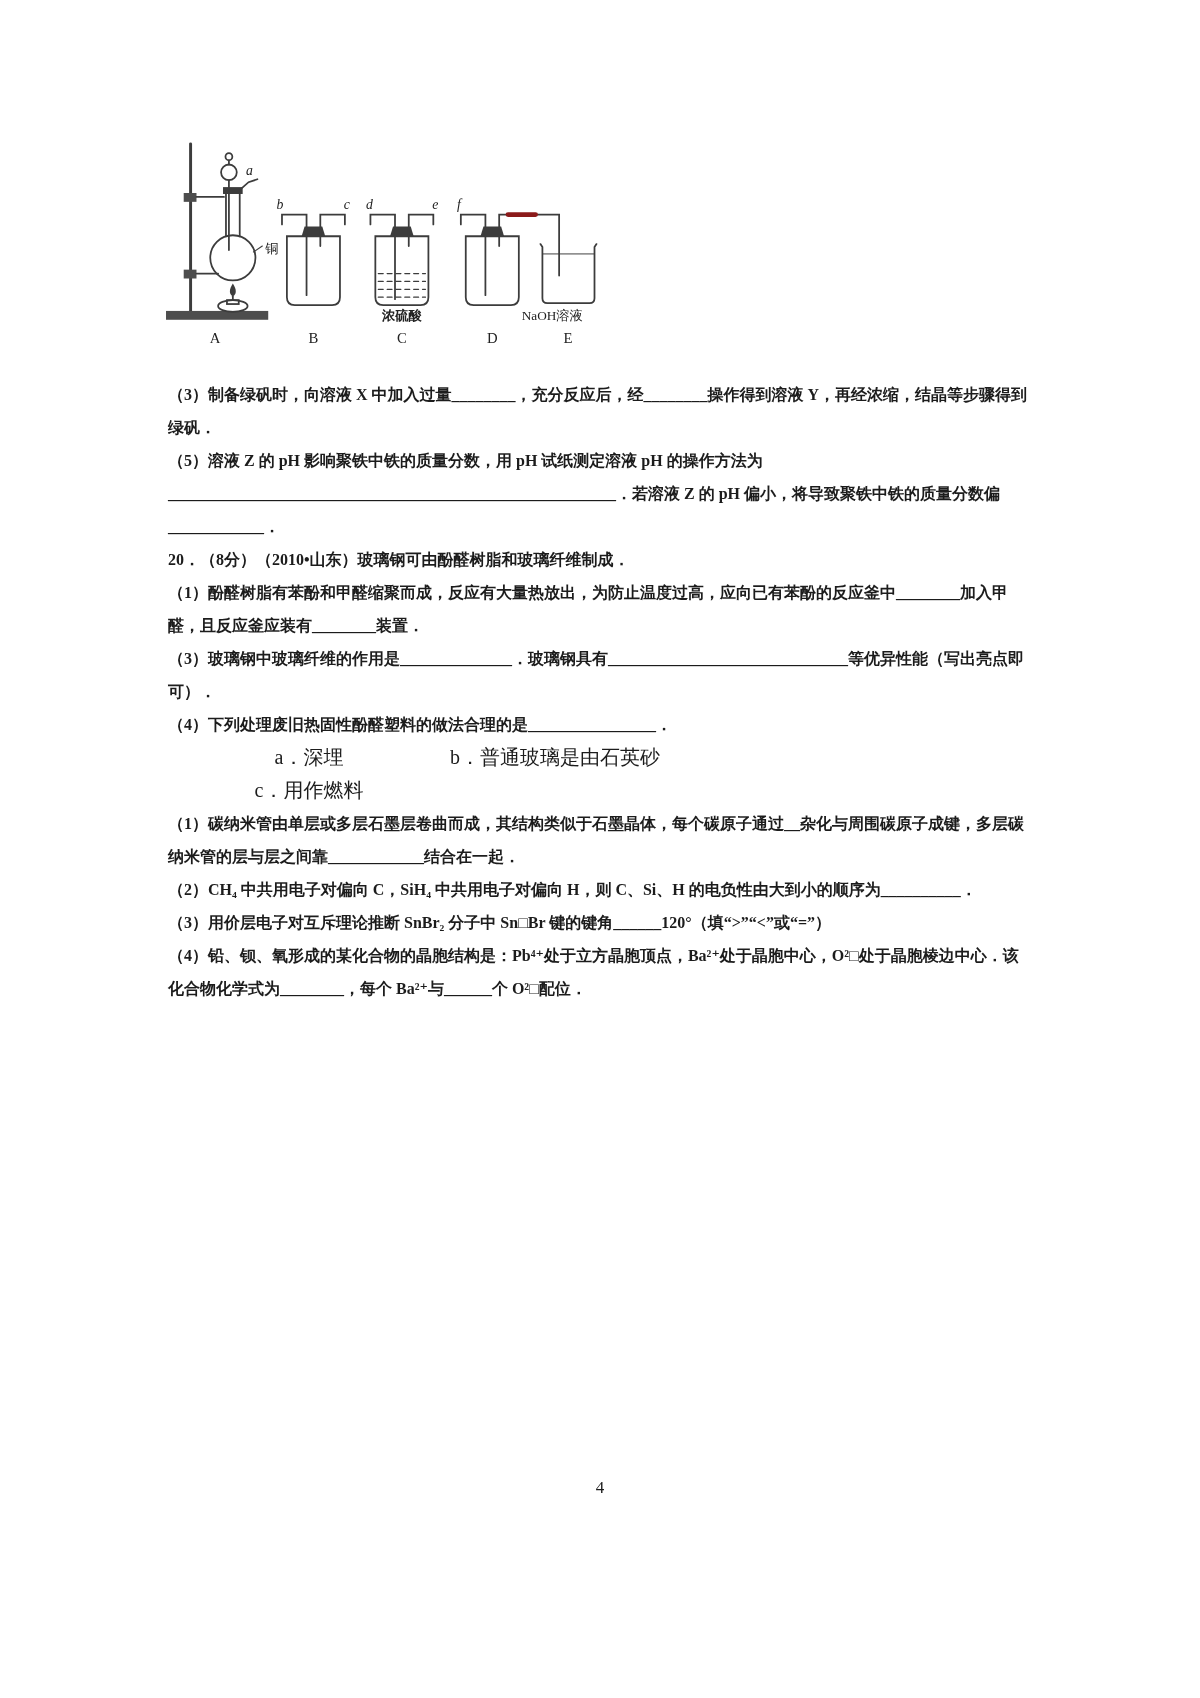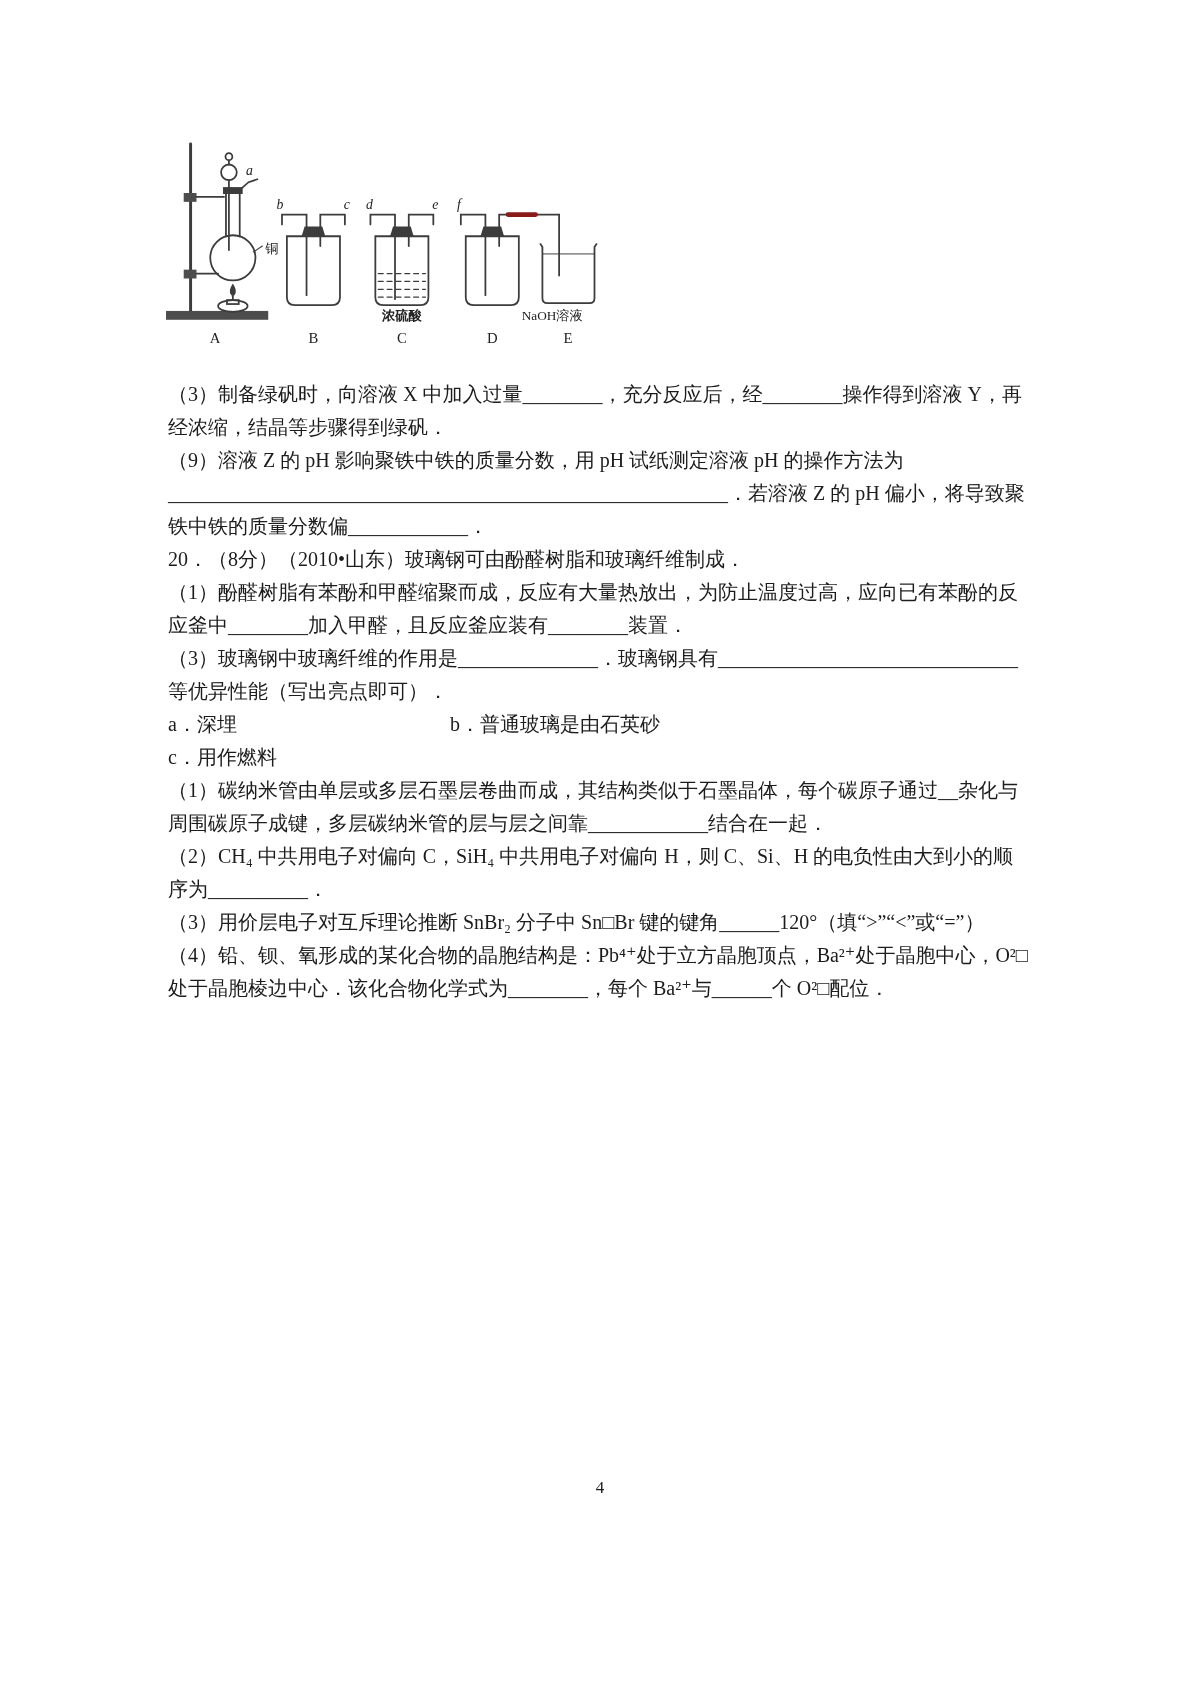--- a/index.html
+++ b/index.html
@@ -8,26 +8,26 @@
     font-family: "Liberation Serif", "DejaVu Serif", serif;
     color: #1c1c1c;
   }
   .page {
     position: absolute; inset: 0;
     padding: 136px 168px 0 168px;
     box-sizing: border-box;
   }
   .figure { margin: 0 0 10px -4px; }
   p.block {
-    margin: 0; font-size: 20px; line-height: 33px;
-    word-break: normal; overflow-wrap: normal;
+    margin: 0; font-size: 16px; line-height: 33px;
+    word-break: normal; overflow-wrap: normal; font-weight: bold;
   }
   .gap-top { margin-top: 34px; }
   .options { display: flex; font-size: 20px; line-height: 33px; }
-  .options .left { flex: 0 0 282px; }
+  .options .left { flex: 0 0 282px; text-align: center; }
   .page-footer {
     position: absolute; left: 0; right: 0; top: 1478px;
     text-align: center; font-size: 17px; color: #1c1c1c;
   }
   svg text { font-family: "Liberation Serif", "DejaVu Serif", serif; fill: #222; }
   svg text.port { font-size: 14px; font-style: italic; }
   svg text.cjk { font-size: 13.5px; }
   svg text.app { font-size: 15px; }
 </style>
 </head>
@@ -115,25 +115,26 @@
 
       <text class="app" x="52" y="211" text-anchor="middle">A</text>
       <text class="app" x="152" y="211" text-anchor="middle">B</text>
       <text class="app" x="242" y="211" text-anchor="middle">C</text>
       <text class="app" x="334" y="211" text-anchor="middle">D</text>
       <text class="app" x="411" y="211" text-anchor="middle">E</text>
     </svg>
   </figure>
 
   <p class="block">（3）制备绿矾时，向溶液 X 中加入过量________，充分反应后，经________操作得到溶液 Y，再经浓缩，结晶等步骤得到绿矾．</p>
-  <p class="block">（9）溶液 Z 的 pH 影响聚铁中铁的质量分数，用 pH 试纸测定溶液 pH 的操作方法为________________________________________________________．若溶液 Z 的 pH 偏小，将导致聚铁中铁的质量分数偏____________．</p>
+  <p class="block">（5）溶液 Z 的 pH 影响聚铁中铁的质量分数，用 pH 试纸测定溶液 pH 的操作方法为________________________________________________________．若溶液 Z 的 pH 偏小，将导致聚铁中铁的质量分数偏____________．</p>
 
   <p class="block gap-top">20．（8分）（2010•山东）玻璃钢可由酚醛树脂和玻璃纤维制成．</p>
   <p class="block">（1）酚醛树脂有苯酚和甲醛缩聚而成，反应有大量热放出，为防止温度过高，应向已有苯酚的反应釜中________加入甲醛，且反应釜应装有________装置．</p>
   <p class="block">（3）玻璃钢中玻璃纤维的作用是______________．玻璃钢具有______________________________等优异性能（写出亮点即可）．</p>
+  <p class="block">（4）下列处理废旧热固性酚醛塑料的做法合理的是________________．</p>
 
   <div class="options">
     <span class="left">a．深埋</span>
     <span>b．普通玻璃是由石英砂</span>
   </div>
   <div class="options">
     <span class="left">c．用作燃料</span>
   </div>
 
   <p class="block">（1）碳纳米管由单层或多层石墨层卷曲而成，其结构类似于石墨晶体，每个碳原子通过__杂化与周围碳原子成键，多层碳纳米管的层与层之间靠____________结合在一起．</p>

